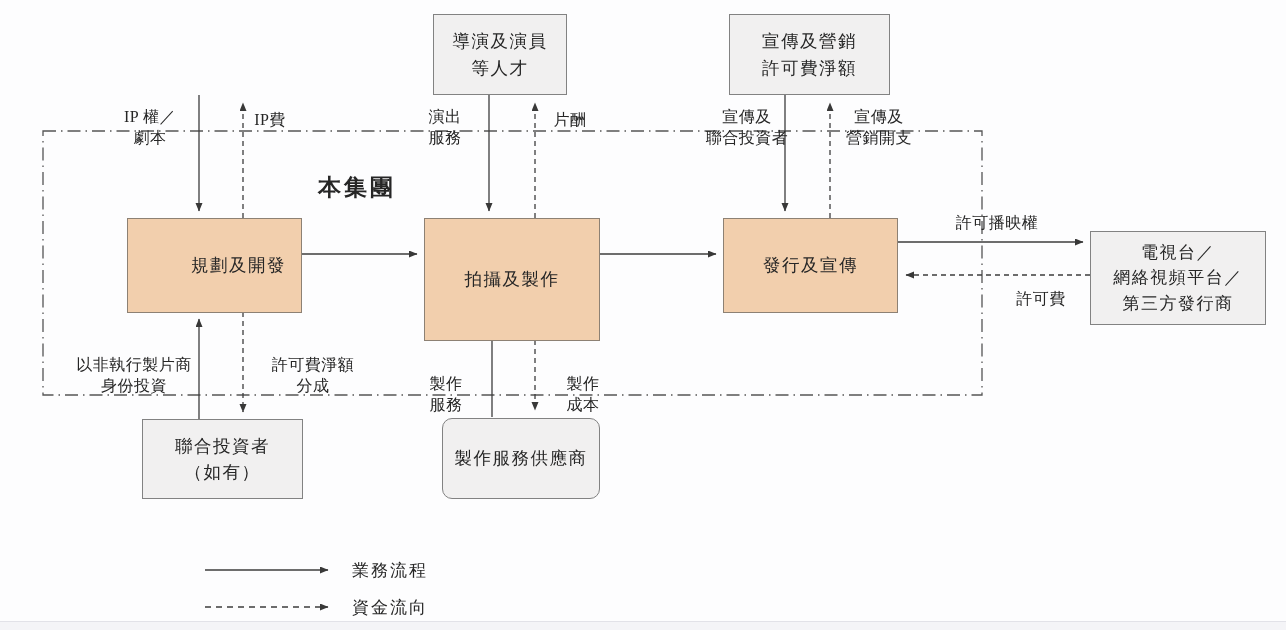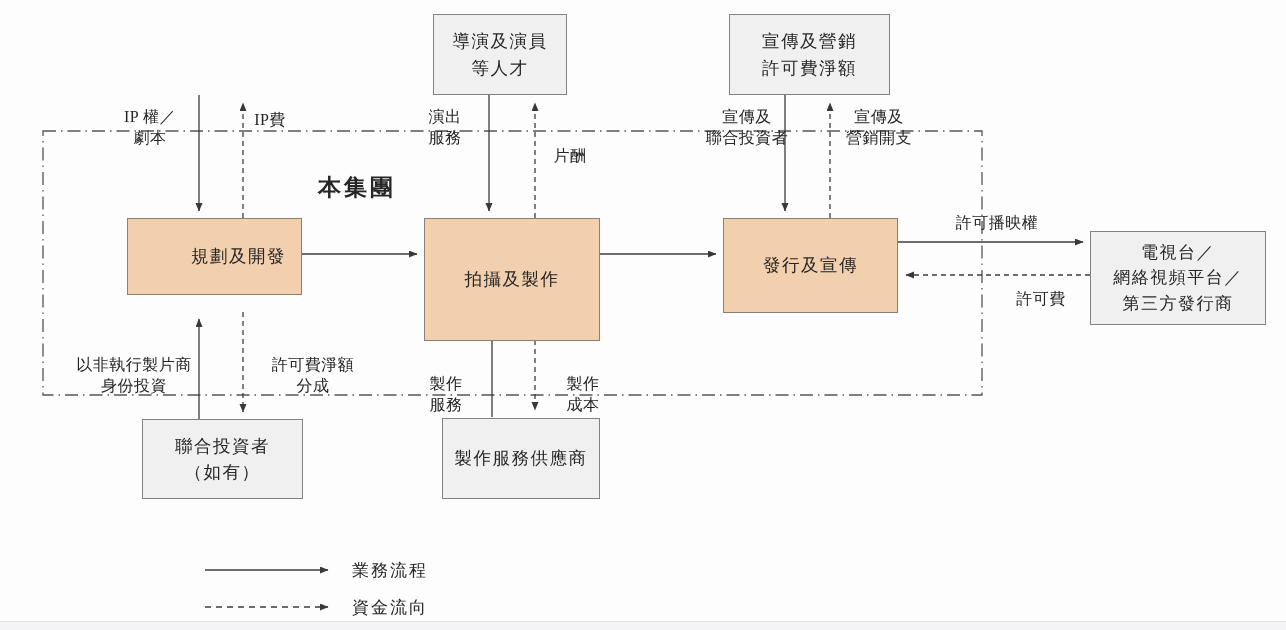--- a/index.html
+++ b/index.html
@@ -72,55 +72,55 @@
 
   <div class="node gray" style="left:433px;top:14px;width:134px;height:81px;">
     <div>導演及演員</div>
     <div>等人才</div>
   </div>
   <div class="node gray" style="left:729px;top:14px;width:161px;height:81px;">
     <div>宣傳及營銷</div>
     <div>許可費淨額</div>
   </div>
 
-  <div class="node orange" style="left:127px;top:218px;width:175px;height:77px;padding-left:48px;">
+  <div class="node orange" style="left:127px;top:218px;width:175px;height:95px;padding-left:48px;">
     <div>規劃及開發</div>
   </div>
   <div class="node orange" style="left:424px;top:218px;width:176px;height:123px;">
     <div>拍攝及製作</div>
   </div>
   <div class="node orange" style="left:723px;top:218px;width:175px;height:95px;">
     <div>發行及宣傳</div>
   </div>
 
   <div class="node gray" style="left:1090px;top:213px;width:176px;height:94px;font-size:17px;line-height:1.5;margin-top:18px;">
     <div>電視台／</div>
     <div>網絡視頻平台／</div>
     <div>第三方發行商</div>
   </div>
 
   <div class="node gray" style="left:142px;top:419px;width:161px;height:80px;">
     <div>聯合投資者</div>
     <div>（如有）</div>
   </div>
-  <div class="node gray" style="left:442px;top:418px;width:158px;height:81px;">
+  <div class="node gray" style="left:442px;top:418px;width:158px;height:81px;border-radius:10px;">
     <div>製作服務供應商</div>
   </div>
 
   <div class="flabel" style="left:150px;top:106px;">
     <div>IP 權／</div>
     <div>劇本</div>
   </div>
   <div class="flabel" style="left:270px;top:109px;">IP費</div>
 
   <div class="flabel" style="left:445px;top:106px;">
     <div>演出</div>
     <div>服務</div>
   </div>
-  <div class="flabel" style="left:570px;top:109px;margin-top:36px;">片酬</div>
+  <div class="flabel" style="left:570px;top:109px;">片酬</div>
 
   <div class="flabel" style="left:747px;top:106px;">
     <div>宣傳及</div>
     <div>聯合投資者</div>
   </div>
   <div class="flabel" style="left:879px;top:106px;">
     <div>宣傳及</div>
     <div>營銷開支</div>
   </div>
 

